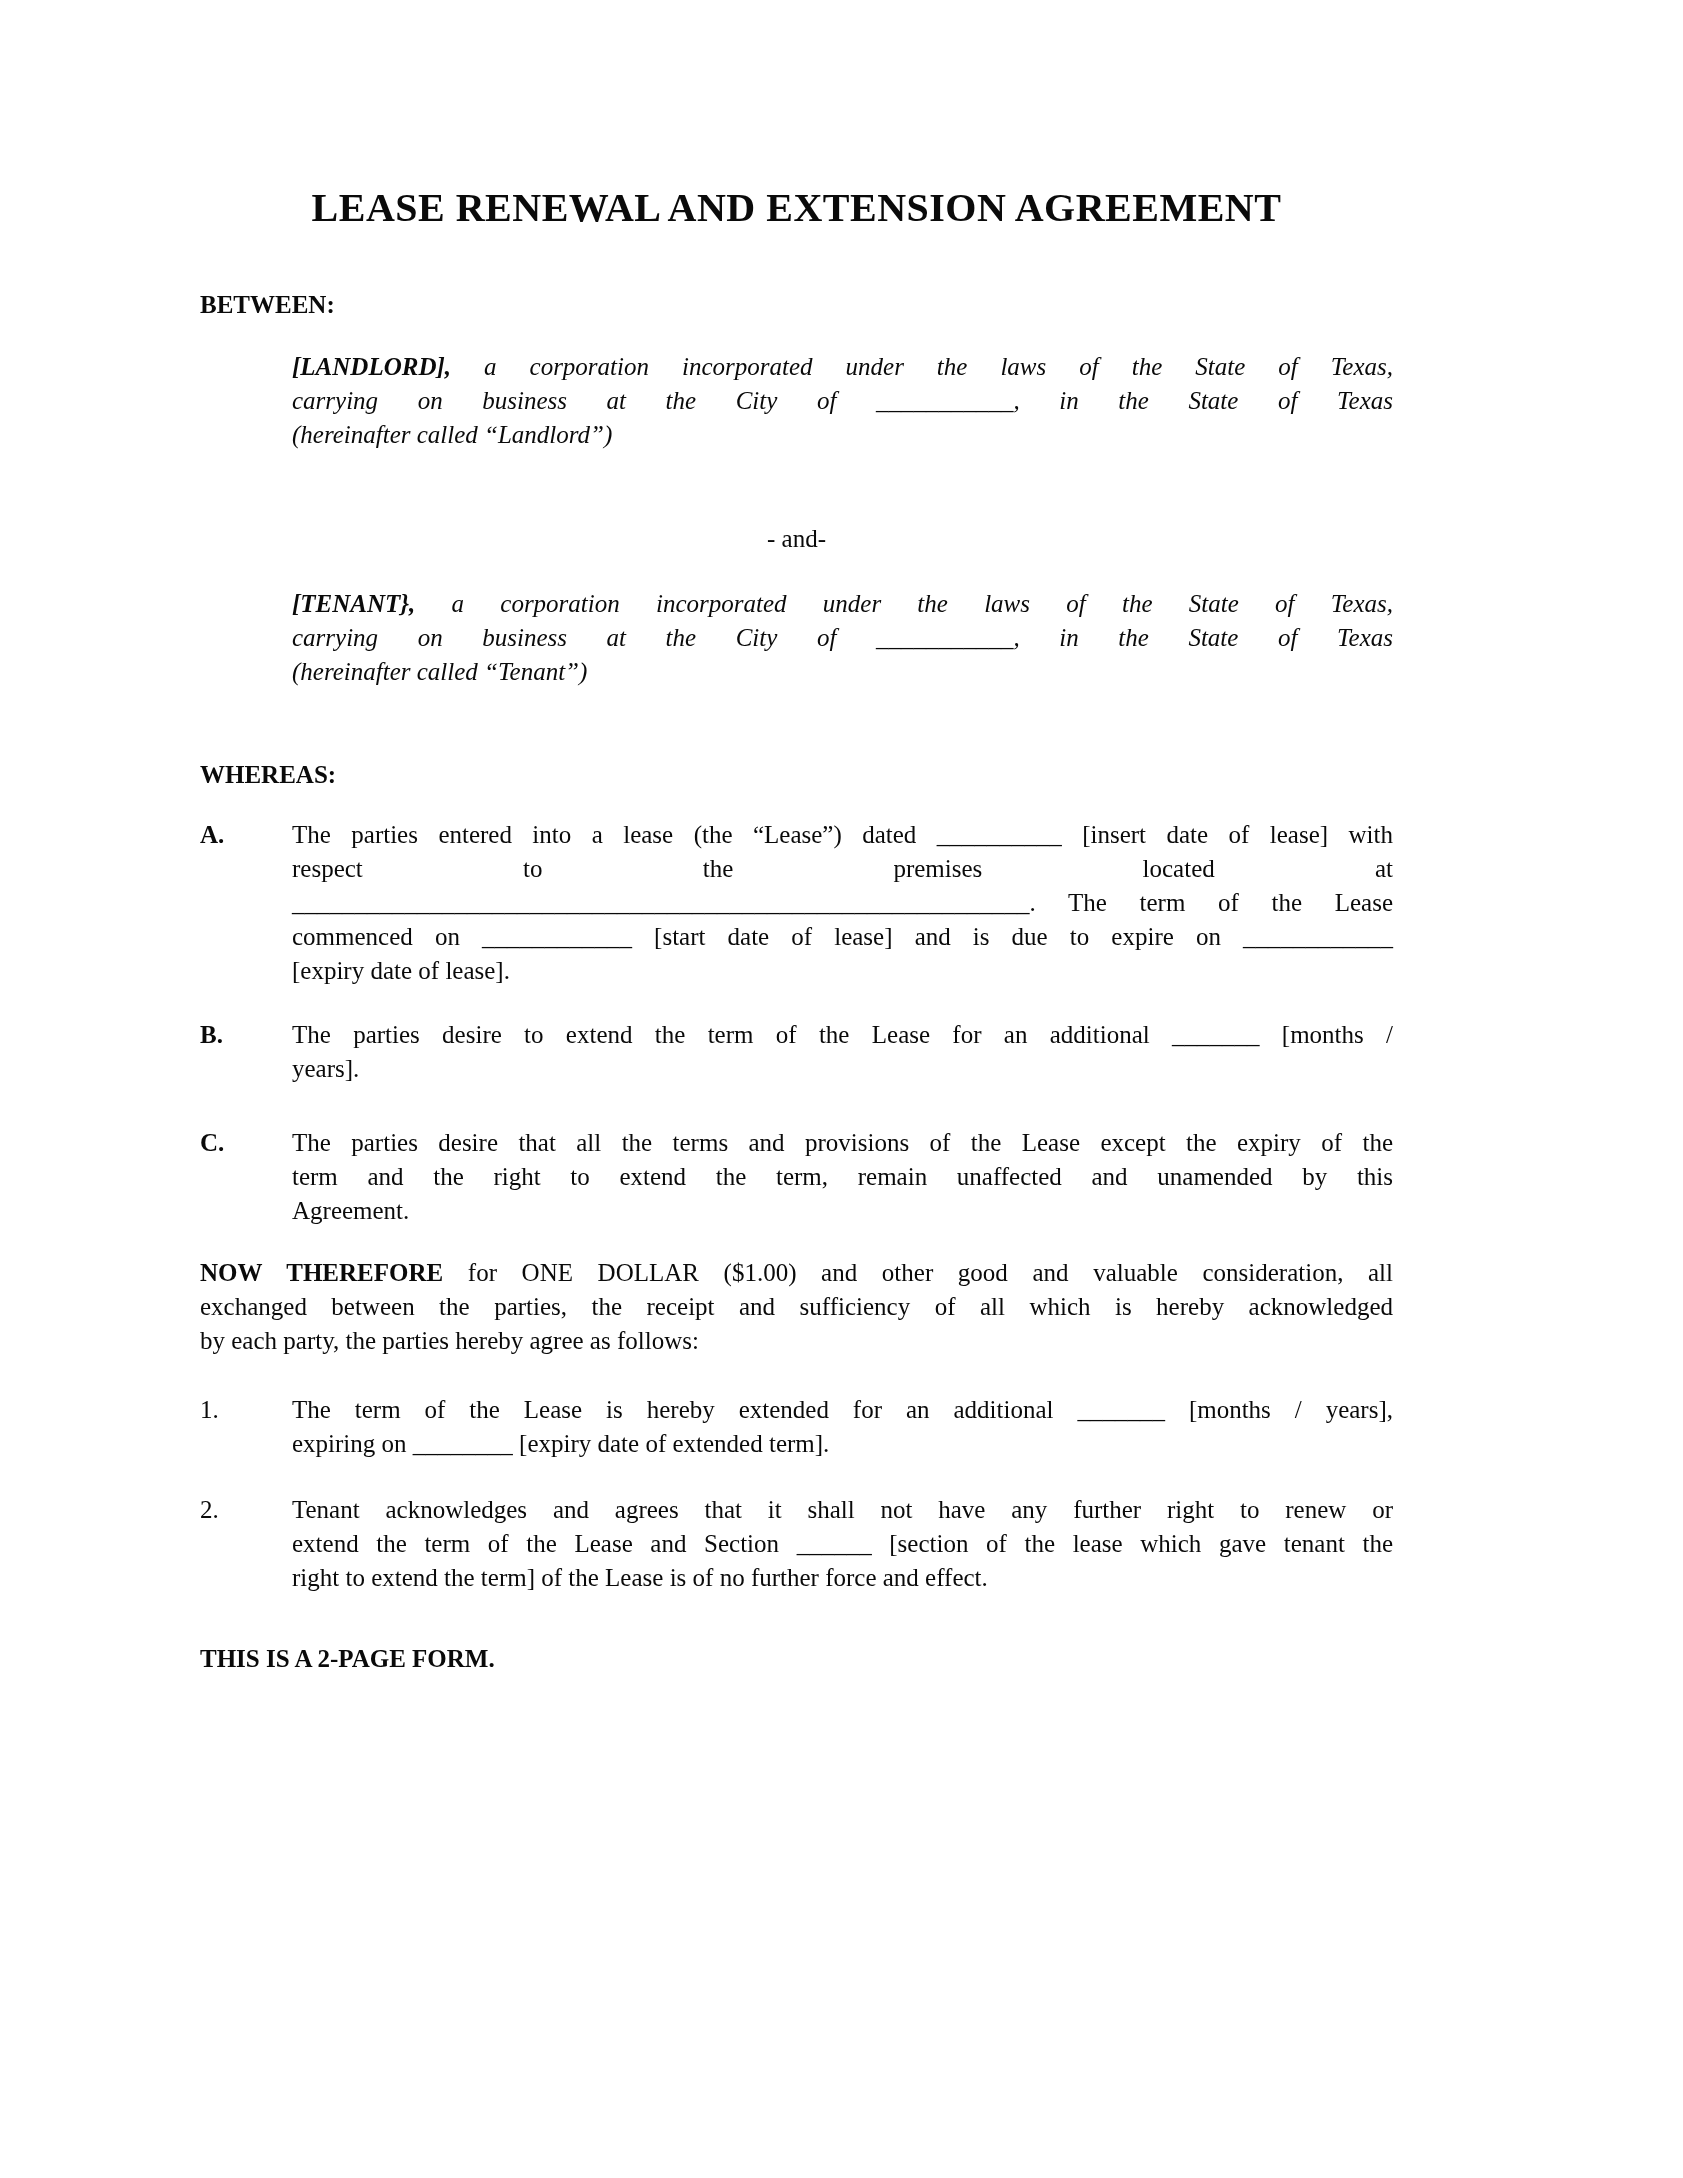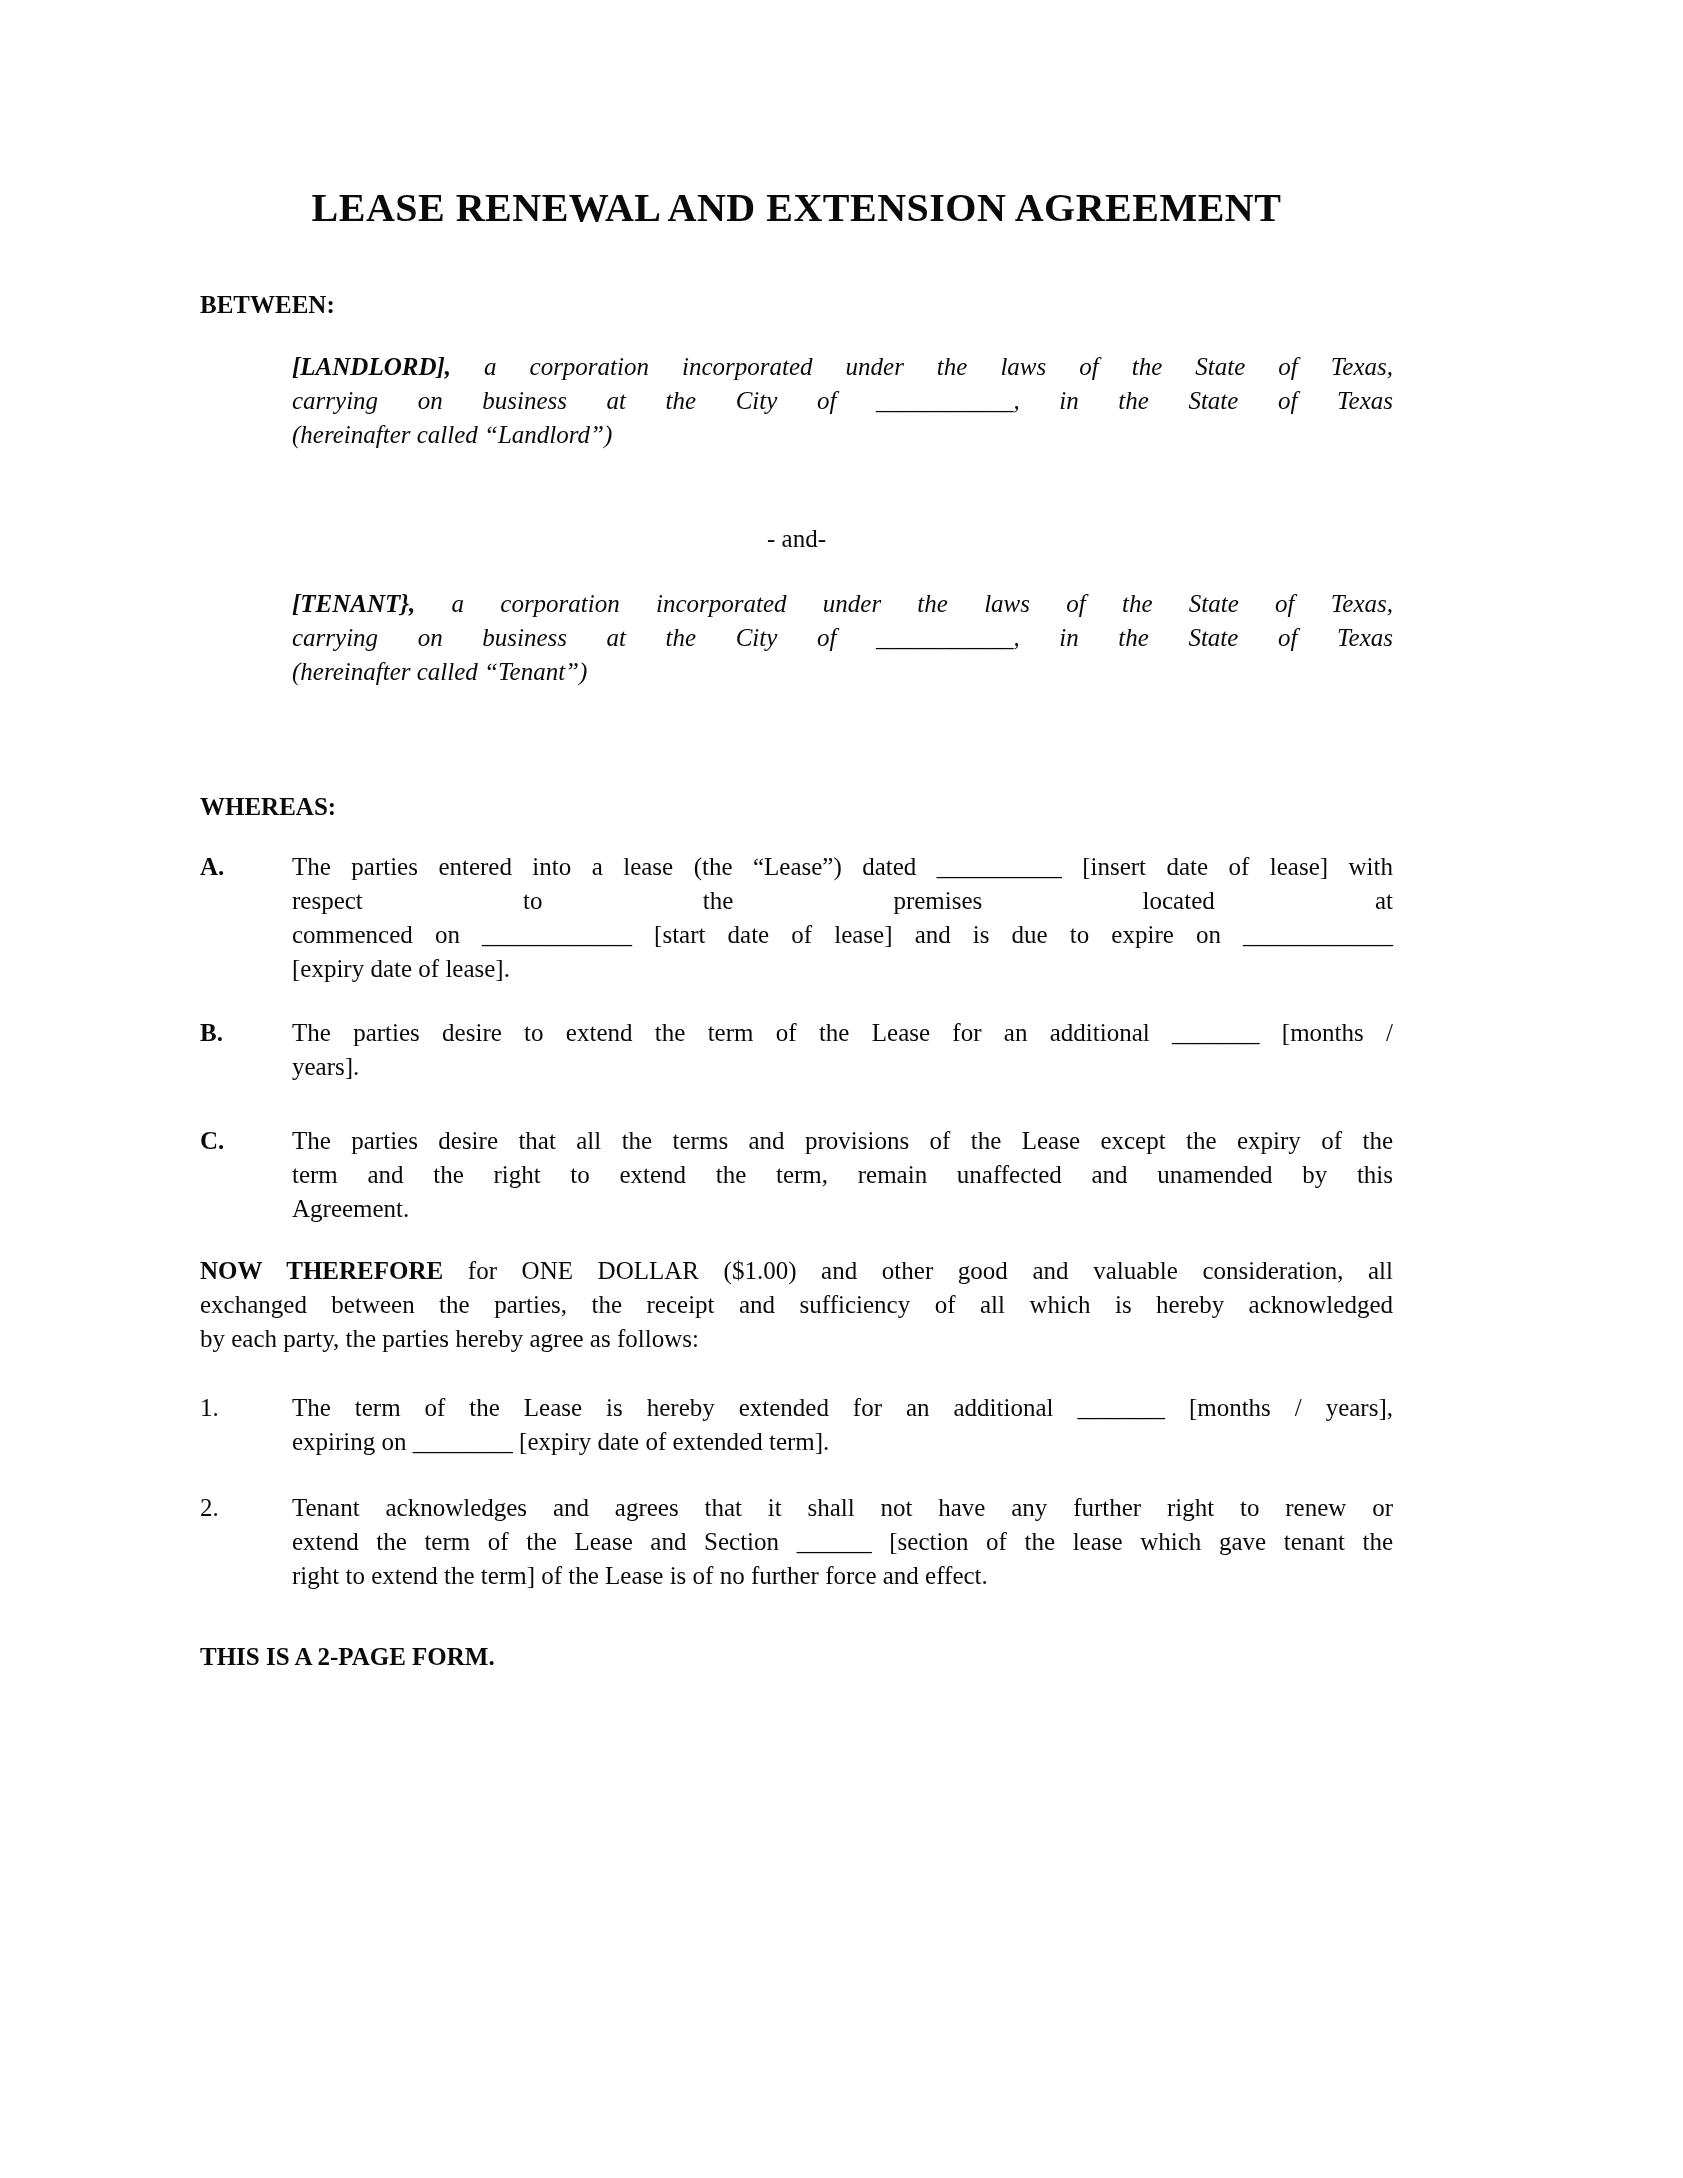--- a/index.html
+++ b/index.html
@@ -36,21 +36,21 @@
     margin-left: 92px;
     font-style: italic;
   }
   .mt-landlord { margin-top: 28px; }
   .center-sep {
     text-align: center;
     font-weight: normal;
     margin-top: 70px;
   }
   .mt-tenant { margin-top: 31px; }
-  .mt-whereas { margin-top: 101px; }
+  .mt-whereas { margin-top: 69px; }
   .item {
     display: flex;
   }
   .item .ilabel {
     width: 92px;
     flex: none;
   }
   .item .itext {
     flex: 1;
     min-width: 0;
@@ -98,20 +98,21 @@
       <div class="ln"><span>(hereinafter called “Tenant”)</span></div>
     </div>
 
   <div class="heading mt-whereas">WHEREAS:</div>
 
   <div class="item mt-a">
     <div class="ilabel b">A.</div>
     <div class="itext">
         <div class="ln jl"><span>The parties entered into a lease (the “Lease”) dated __________ </span><span class="i">[insert date of lease]</span><span> with</span></div>
         <div class="ln jl"><span>respect to the premises located at</span></div>
+        <div class="ln jl"><span>___________________________________________________________. The term of the Lease</span></div>
         <div class="ln jl"><span>commenced on ____________ </span><span class="i">[start date of lease]</span><span> and is due to expire on ____________</span></div>
         <div class="ln"><span class="i">[expiry date of lease]</span><span>.</span></div>
       </div>
   </div>
 
   <div class="item mt-b">
     <div class="ilabel b">B.</div>
     <div class="itext">
         <div class="ln jl"><span>The parties desire to extend the term of the Lease for an additional _______ [months /</span></div>
         <div class="ln"><span>years].</span></div>

